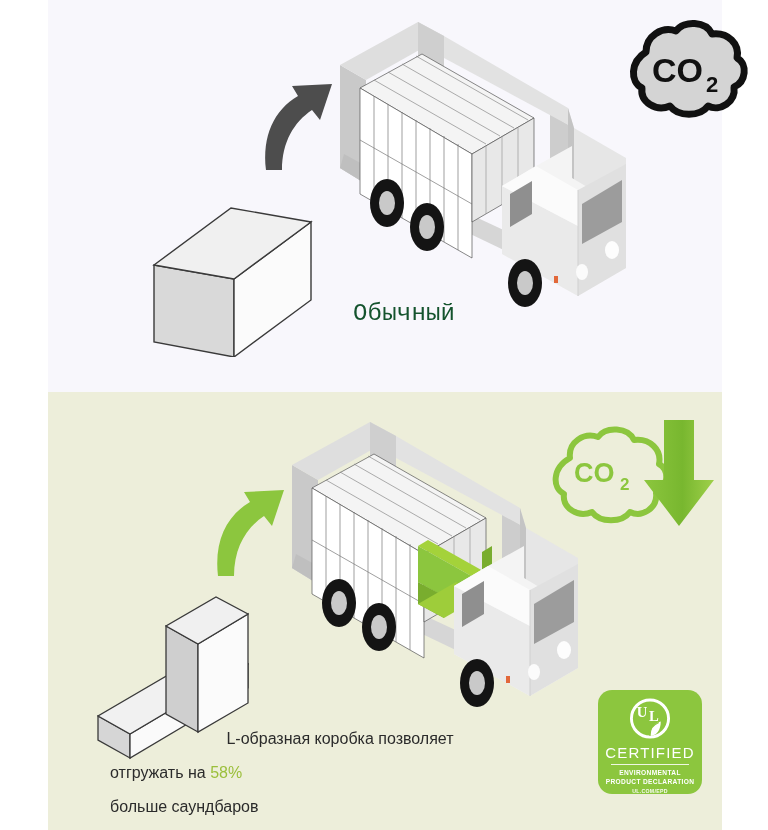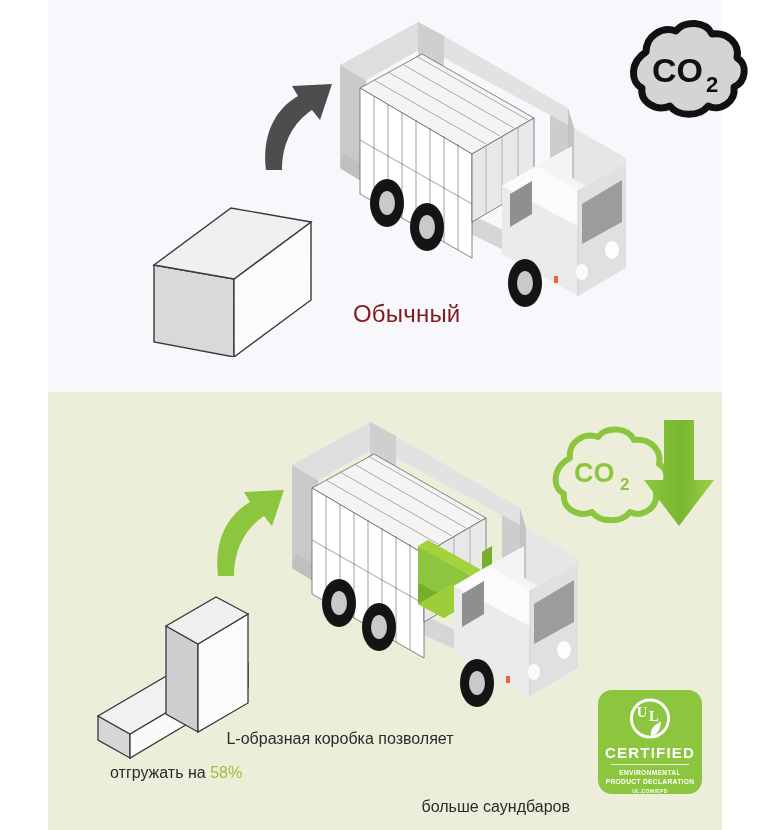--- a/index.html
+++ b/index.html
@@ -13,43 +13,44 @@
   .stage{position:relative;width:768px;height:668px;background:#ffffff;}
 
   
   .panel{position:absolute;left:48px;width:674px;}
   .panel-top{top:0;height:392px;background:#f8f7fc;}
   .panel-bottom{top:392px;height:438px;background:#edeeda;}
 
   
   .caption-regular{
     position:absolute;left:305px;top:300px;
-    font-size:24px;color:#7f1d1d;letter-spacing:.2px;
+    font-size:24px;color:#14532d;letter-spacing:.2px;
     white-space:nowrap;
+    font-family:Liberation Mono, monospace;
   }
   .caption-eco{
     position:absolute;left:110px;top:722px;width:460px;
     text-align:center;font-size:16px;line-height:34px;color:#2b2b2b;
   }
   .caption-eco .hl{color:#9bbf3b;}
   .caption-line{display:block;}
   .caption-line.l1{text-align:center;}
   .caption-line.l2{text-align:left;}
-  .caption-line.l3{text-align:right;}
+  .caption-line.l3{text-align:left;}
 
   
   .ul-badge{
     position:absolute;left:598px;top:690px;width:104px;height:104px;
     background:#8cc63e;border-radius:14px;
     display:flex;flex-direction:column;align-items:center;
     color:#ffffff;overflow:hidden;
   }
   .ul-mark{margin-top:7px;}
   .ul-certified{
-    font-size:15px;font-weight:bold;letter-spacing:1.2px;
+    font-size:15px;font-weight:normal;letter-spacing:1.2px;
     margin-top:4px;
   }
   .ul-rule{width:78px;height:1px;background:rgba(255,255,255,.85);margin:3px 0 3px;}
   .ul-sub{font-size:6.6px;letter-spacing:.35px;line-height:9px;text-align:center;font-weight:bold;}
   .ul-url{font-size:5.2px;letter-spacing:.3px;margin-top:2px;opacity:.95;font-weight:bold;}
 
   
   .co2-dark{position:absolute;left:562px;top:18px;}
   .co2-green{position:absolute;left:540px;top:422px;}
   .arrow-down-green{position:absolute;left:640px;top:418px;}

